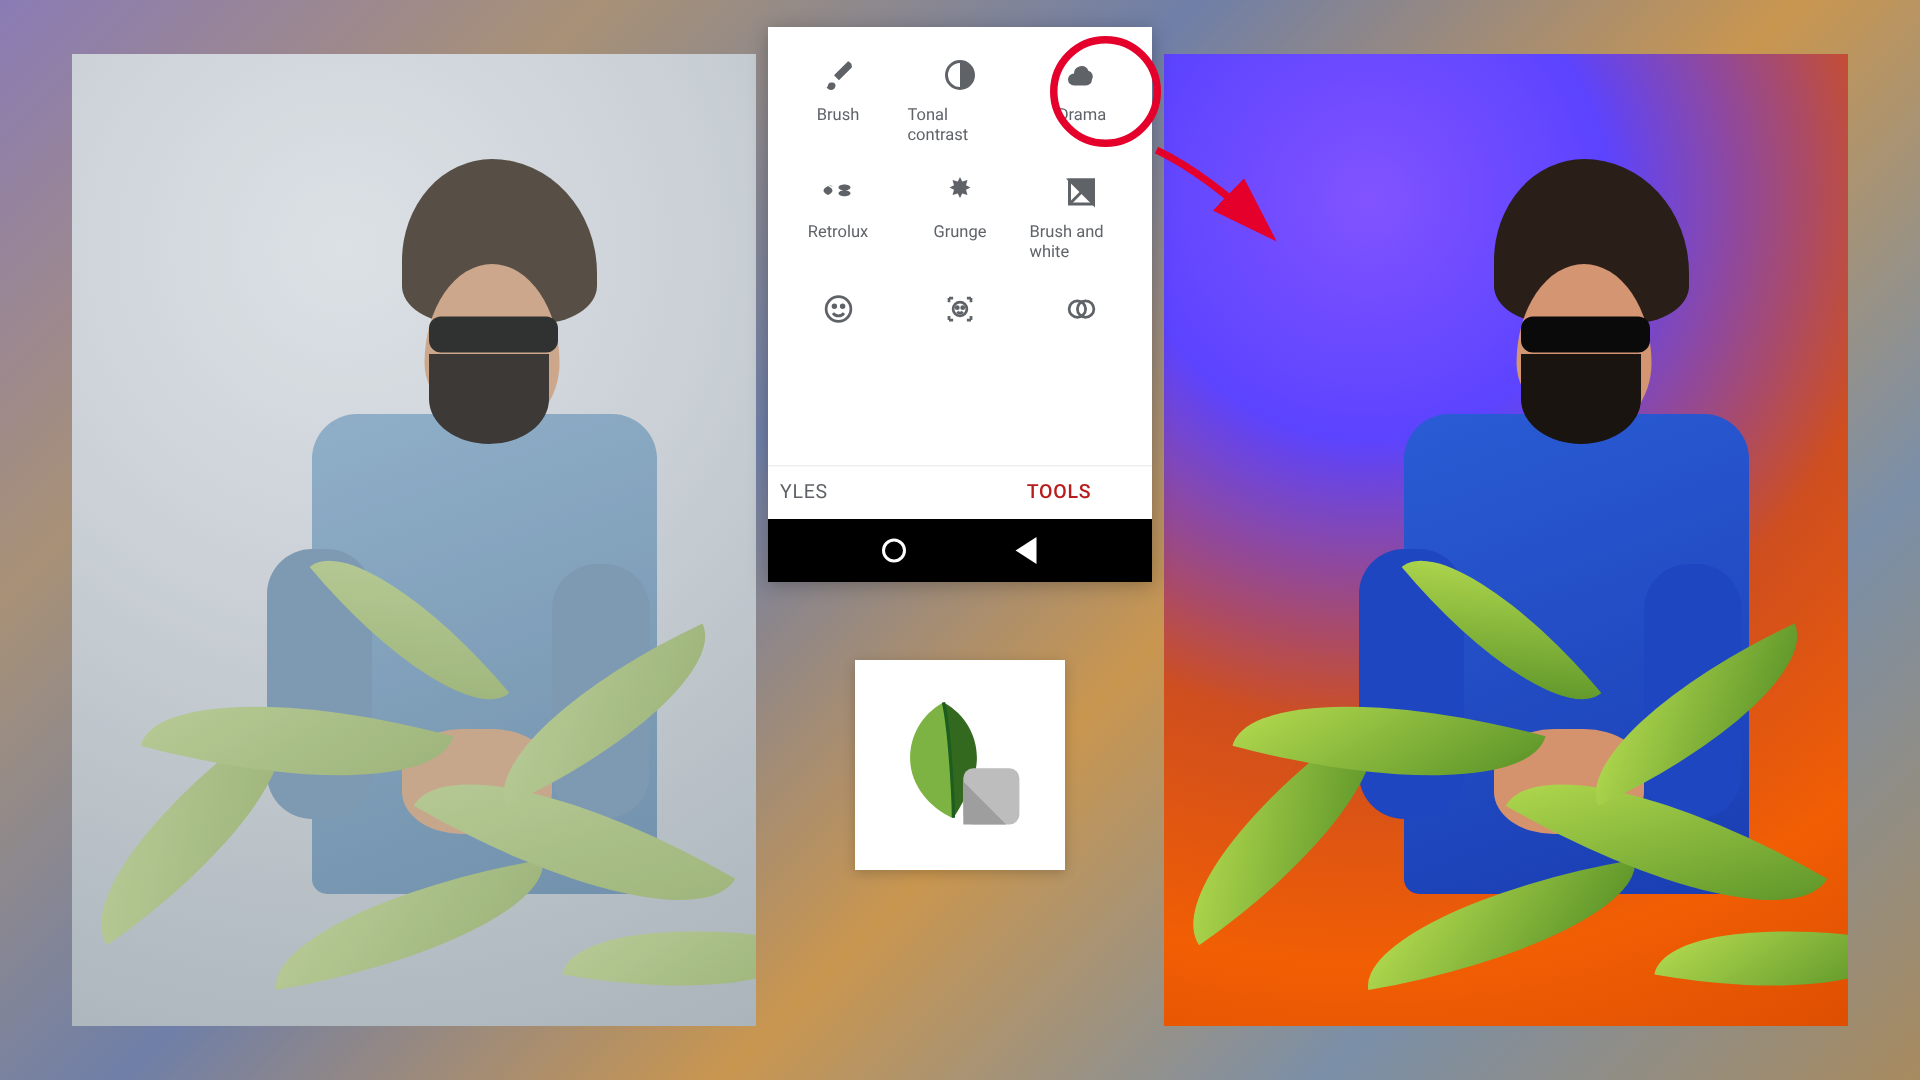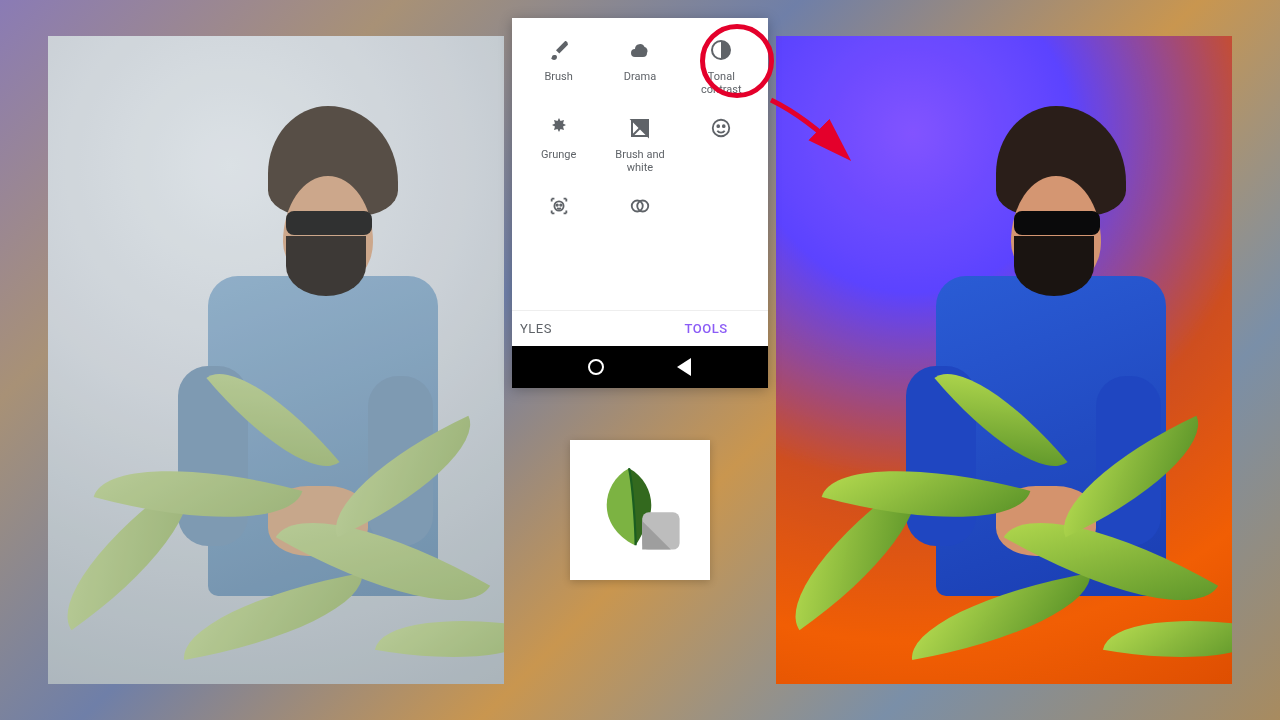--- a/index.html
+++ b/index.html
@@ -80,27 +80,27 @@
     justify-content: flex-start;
     gap: 6px;
     padding-top: 6px;
     cursor: pointer;
   }
   .tool-icon {
     width: 28px; height: 28px;
     display:flex;align-items:center;justify-content:center;
     color:#5f6368;
   }
-  .tool-label { font-size: 11px; color:#5f6368; text-align:center; line-height:1.2; max-width:70px;}
+  .tool-label { font-size: 11px; color:#5f6368; text-align:left; line-height:1.2; max-width:70px;}
   .tabs-row {
     display:flex; height:36px; border-top:1px solid #eee;align-items:center;
   }
   .tab { flex:1; display:flex; align-items:center; justify-content:center; font-size:13px; letter-spacing:.5px; cursor:pointer;}
   .tab.styles{color:#5f6368; justify-content:flex-start; padding-left:8px;}
-  .tab.tools{color:#8b5cf6; font-weight:500;}
+  .tab.tools{color:#b91c1c; font-weight:500;}
   .nav-bar{height:42px;background:#000;display:flex;align-items:center;justify-content:center;gap:70px;}
   .nav-btn{width:18px;height:18px;display:flex;align-items:center;justify-content:center;color:#fff;cursor:pointer;}
   .nav-circle{width:16px;height:16px;border:2px solid #fff;border-radius:50%;}
   .nav-tri{width:0;height:0;border-top:9px solid transparent;border-bottom:9px solid transparent;border-right:14px solid #fff;}
 
   .highlight-circle{
     position:absolute; top:24px; left:700px;
     width:74px; height:74px;
     border:5px solid #e4002b; border-radius:50%;
     pointer-events:none;
@@ -179,37 +179,45 @@
           </svg>
         </div>
       <div class="tool-label">Brush</div>
     </div>
 
 
 
     <div class="tool-item">
       <div class="tool-icon">
           <svg viewBox="0 0 24 24" width="24" height="24" fill="#5f6368">
-            <path d="M19 15a4 4 0 01-4 4H7a4 4 0 010-8 5 5 0 019.6-1.9A4 4 0 0119 15z"></path>
-          </svg>
-        </div>
-      <div class="tool-label">Drama</div>
-    </div>
-
-    <div class="tool-item">
-      <div class="tool-icon">
-          <svg viewBox="0 0 24 24" width="24" height="24" fill="#5f6368">
             <circle cx="12" cy="12" r="9" fill="none" stroke="#5f6368" stroke-width="2"></circle>
             <path d="M12 3a9 9 0 010 18z"></path>
           </svg>
         </div>
       <div class="tool-label">Tonal contrast</div>
     </div>
 
-
+    <div class="tool-item">
+      <div class="tool-icon">
+          <svg viewBox="0 0 24 24" width="24" height="24" fill="#5f6368">
+            <path d="M19 15a4 4 0 01-4 4H7a4 4 0 010-8 5 5 0 019.6-1.9A4 4 0 0119 15z"></path>
+          </svg>
+        </div>
+      <div class="tool-label">Drama</div>
+    </div>
+
+
+    <div class="tool-item">
+      <div class="tool-icon">
+          <svg viewBox="0 0 24 24" width="24" height="24" fill="#5f6368">
+            <path d="M20 9c0-1.3-2-2-4-2s-4 .7-4 2c0 1 1.2 1.7 3 1.9v.1c-1.8.2-3 .9-3 1.9 0 1.3 2 2 4 2s4-.7 4-2c0-1-1.2-1.7-3-1.9v-.1c1.8-.2 3-.9 3-1.9zM8 9c0-1.3-2-2-4-2 1 0 2 .3 2.7.8C7.5 8.3 8 8.6 8 9z M5 8c2 1 3 2 3 3s-1 2-3 3c-2-1-3-2-3-3s1-2 3-3z"></path>
+          </svg>
+        </div>
+      <div class="tool-label">Retrolux</div>
+    </div>
 
     <div class="tool-item">
       <div class="tool-icon">
           <svg viewBox="0 0 24 24" width="24" height="24" fill="#5f6368">
             <path d="M12 2l1.5 3L17 4l-1 3.5L19 9l-3 1.5L17 14l-3.5-1L12 16l-1.5-3L7 14l1-3.5L5 9l3-1.5L7 4l3.5 1z"></path>
             <circle cx="12" cy="9" r="2"></circle>
           </svg>
         </div>
       <div class="tool-label">Grunge</div>
     </div>

